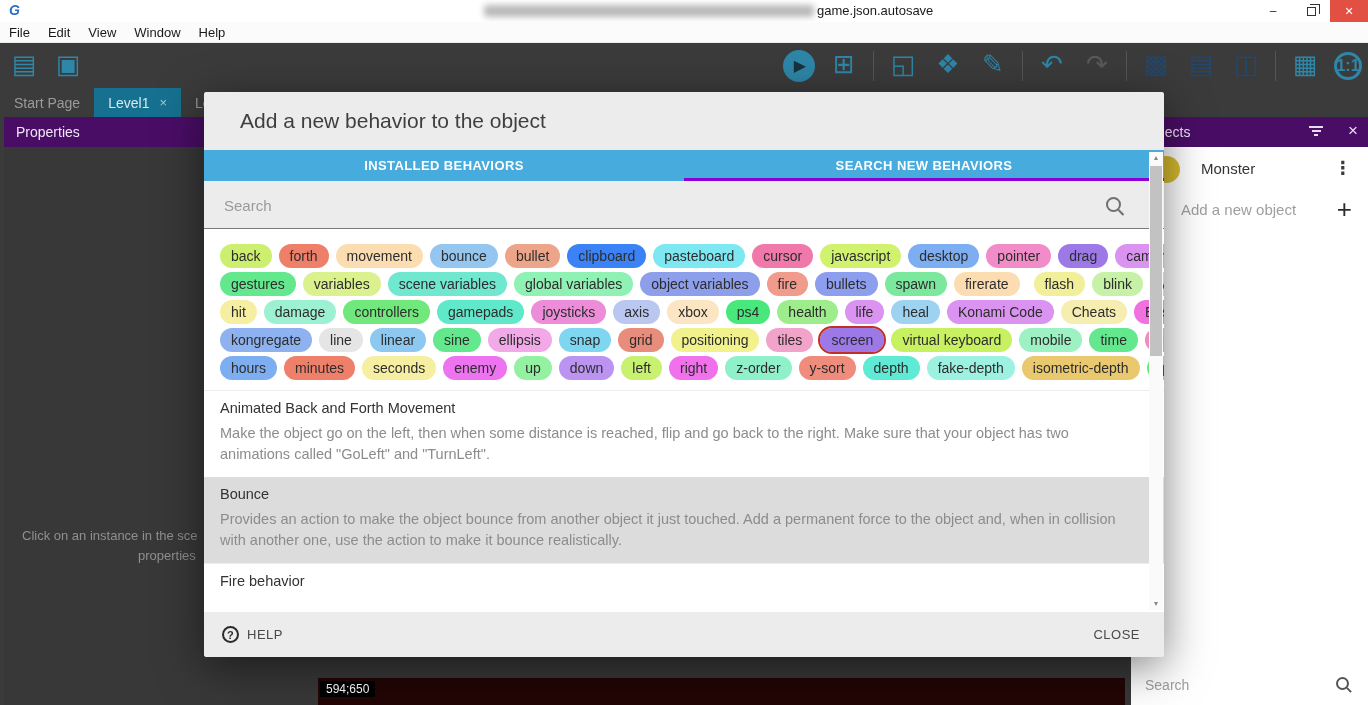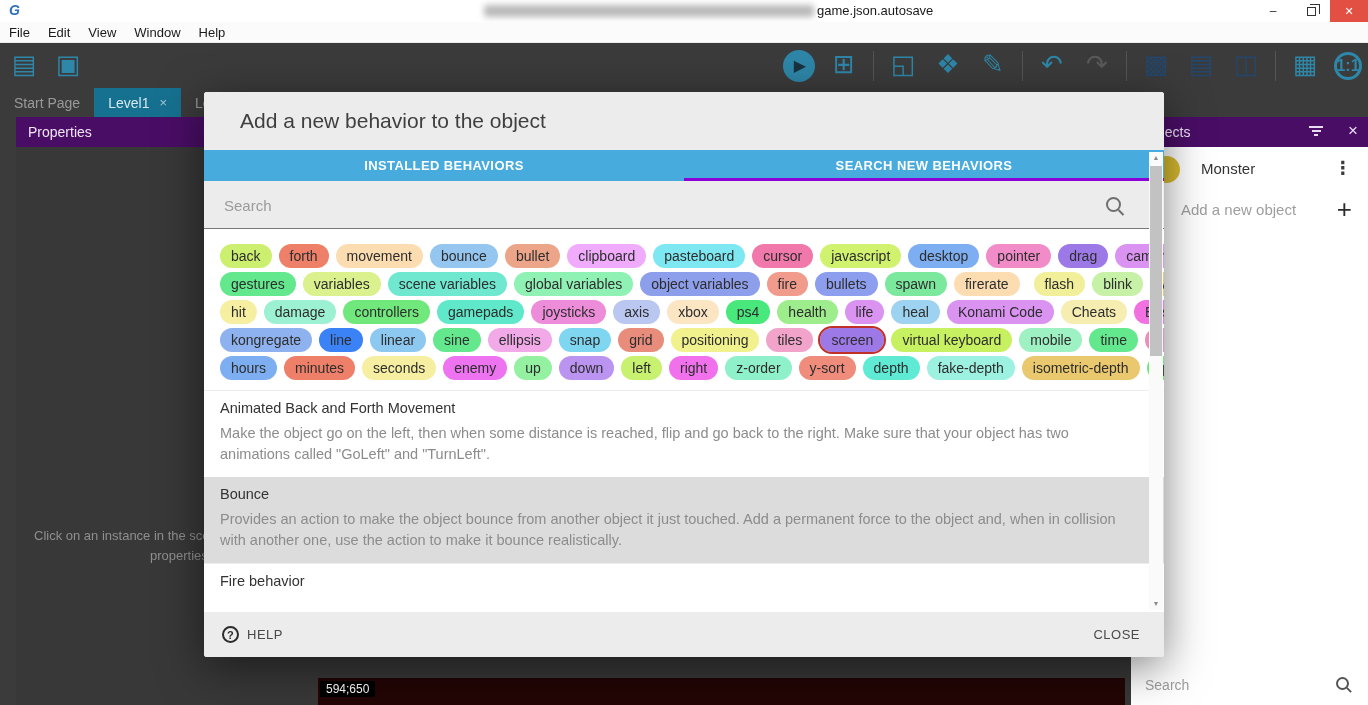--- a/index.html
+++ b/index.html
@@ -33,21 +33,21 @@
   .play-circle span { color:#18323f; font-size:16px; margin-left:2px; }
   .ratio-circle { width:28px; height:28px; border-radius:50%; border:3px solid #2e86a8; color:#2e86a8; font-size:16px; font-weight:bold; display:flex; align-items:center; justify-content:center; }
 
   
   .tabbar { position:absolute; left:0; top:88px; width:100%; height:29px; background:#3b3b3b; display:flex; align-items:stretch; }
   .etab { padding:0 14px; font-size:14px; color:#9a9a9a; display:flex; align-items:center; gap:10px; }
   .etab.active { background:#16708f; color:#d7e9f0; }
   .etab .tab-x { color:#a8c8d4; font-size:13px; }
 
   
-  .left-panel { position:absolute; left:16px; top:117px; width:213px; bottom:0; background:#383838; }
+  .left-panel { position:absolute; left:4px; top:117px; width:213px; bottom:0; background:#383838; }
   .panel-header { height:30px; background:#4a0d66; color:#f0e6f6; font-size:14px; display:flex; align-items:center; padding:0 12px; }
   .left-hint1 { position:absolute; left:18px; top:411px; font-size:13px; color:#8f8f8f; white-space:nowrap; }
   .left-hint2 { position:absolute; left:134px; top:431px; font-size:13px; color:#8f8f8f; }
 
   
   .editor { position:absolute; left:213px; top:117px; right:237px; bottom:0; background:#383838; }
   .canvas-strip { position:absolute; left:105px; top:561px; width:807px; height:27px; background:#230505; }
   .coords-label { position:absolute; left:2px; top:3px; background:#000; color:#fff; font-size:12px; padding:1px 6px; }
 
   
@@ -225,21 +225,21 @@
       <input type="text" placeholder="Search" style="">
       <span class="mag"></span>
     </div>
     <div class="chips" id="chips">
         <div class="chip-row">
           <span class="chip" style="background: rgb(205, 239, 111);">back</span>
           <span class="chip" style="background: rgb(238, 127, 105);">forth</span>
           <span class="chip" style="background: rgb(251, 221, 177);">movement</span>
           <span class="chip" style="background: rgb(148, 198, 240);">bounce</span>
           <span class="chip" style="background: rgb(237, 165, 138);">bullet</span>
-          <span class="chip" style="background: #f0abfc;">clipboard</span>
+          <span class="chip" style="background: #3b82f6;">clipboard</span>
           <span class="chip" style="background: rgb(125, 232, 242);">pasteboard</span>
           <span class="chip" style="background: rgb(241, 120, 170);">cursor</span>
           <span class="chip" style="background: rgb(209, 242, 111);">javascript</span>
           <span class="chip" style="background: rgb(125, 174, 241);">desktop</span>
           <span class="chip" style="background: rgb(241, 140, 201);">pointer</span>
           <span class="chip" style="background: rgb(157, 121, 232);">drag</span>
           <span class="chip" style="background: rgb(218, 147, 241);">camera</span>
         </div>
         <div class="chip-row">
           <span class="chip" style="background: rgb(99, 232, 142);">gestures</span>
@@ -267,21 +267,21 @@
           <span class="chip" style="background: rgb(73, 232, 124);">ps4</span>
           <span class="chip" style="background: rgb(158, 237, 141);">health</span>
           <span class="chip" style="background: rgb(218, 147, 241);">life</span>
           <span class="chip" style="background: rgb(157, 211, 241);">heal</span>
           <span class="chip dotted" style="background: rgb(218, 147, 241);">Konami Code</span>
           <span class="chip" style="background: rgb(246, 237, 177);">Cheats</span>
           <span class="chip dotted" style="background: rgb(241, 113, 225);">Easter Egg</span>
         </div>
         <div class="chip-row">
           <span class="chip" style="background: rgb(141, 178, 239);">kongregate</span>
-          <span class="chip" style="background: #3b82f6;">line</span>
+          <span class="chip" style="background: #e5e5e5;">line</span>
           <span class="chip dotted" style="background: rgb(141, 200, 241);">linear</span>
           <span class="chip" style="background: rgb(99, 232, 142);">sine</span>
           <span class="chip" style="background: rgb(241, 169, 231);">ellipsis</span>
           <span class="chip" style="background: rgb(126, 214, 241);">snap</span>
           <span class="chip" style="background: rgb(232, 141, 124);">grid</span>
           <span class="chip" style="background: rgb(241, 241, 142);">positioning</span>
           <span class="chip" style="background: rgb(241, 163, 202);">tiles</span>
           <span class="chip selected" style="background: rgb(157, 121, 232);">screen</span>
           <span class="chip" style="background: rgb(199, 241, 97);">virtual keyboard</span>
           <span class="chip" style="background: rgb(157, 241, 195);">mobile</span>

